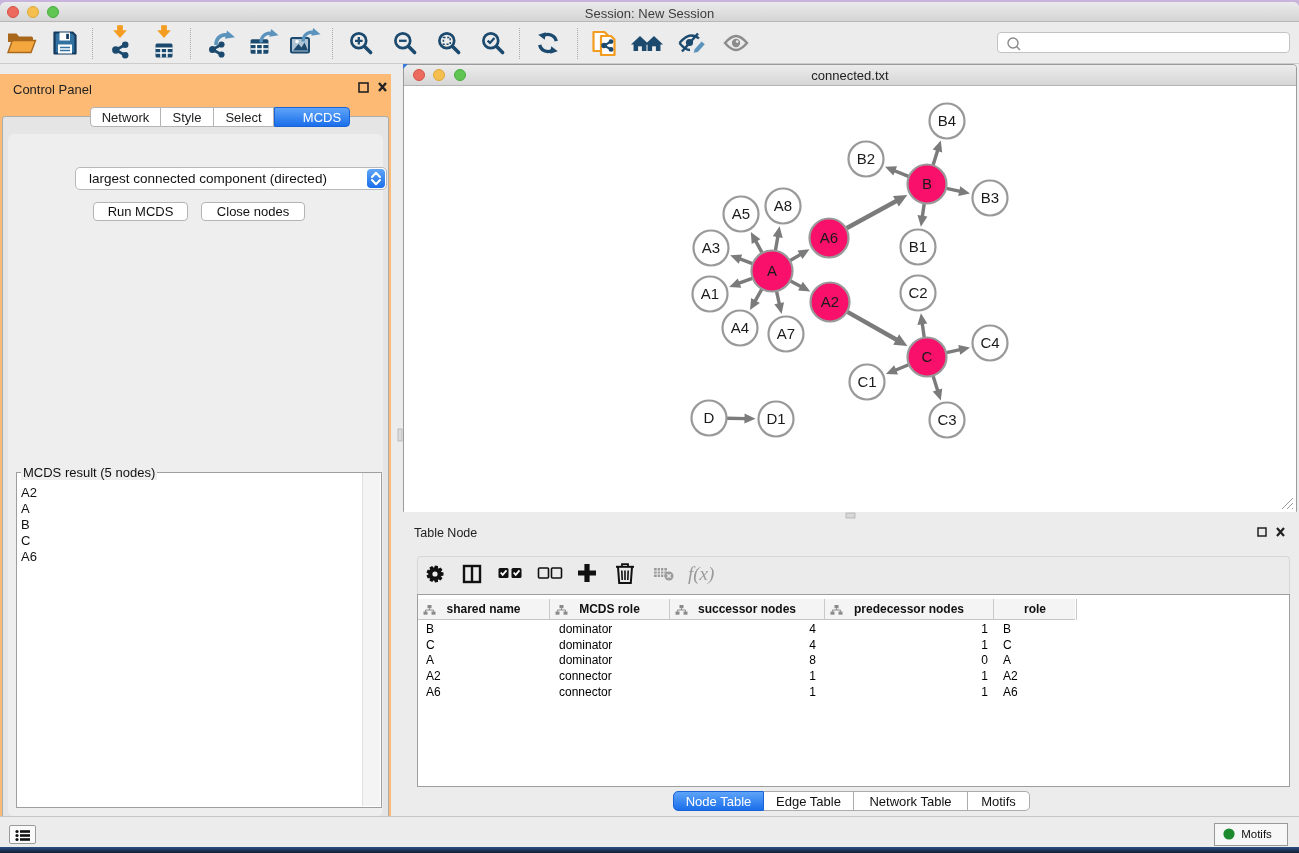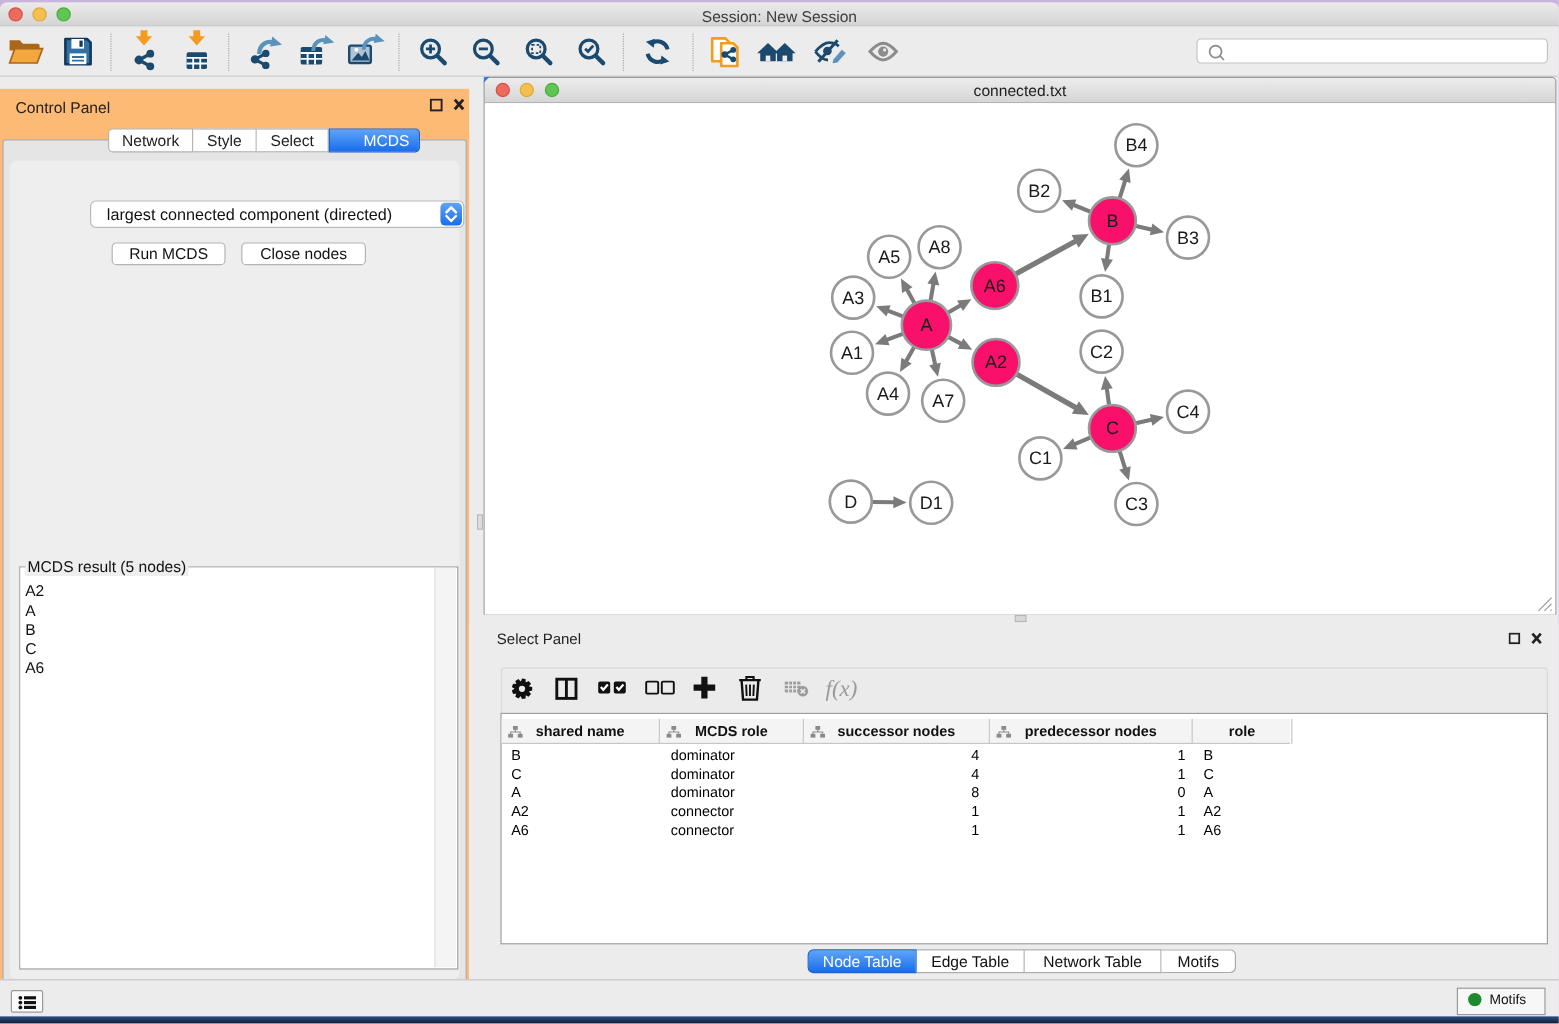--- a/index.html
+++ b/index.html
@@ -325,21 +325,21 @@
 <circle cx="372" cy="332" r="17.5" fill="#ffffff" stroke="#999999" stroke-width="2.2"></circle>
 <text x="372" y="337" text-anchor="middle" font-size="15" fill="#1a1a1a">D1</text>
         </svg>
       <svg width="16" height="16" style="position:absolute;right:1px;bottom:1px">
         <path d="M14 3 L3 14 M14 8 L8 14 M14 13 L13 14" stroke="#9a9a9a" stroke-width="1"></path>
       </svg>
     </div>
   </div>
 
   <div id="tpanel">
-    <div id="tp-title">Select Panel</div>
+    <div id="tp-title">Table Node</div>
     <svg class="abs" style="left:866px;top:7px" width="32" height="12">
       <rect x="1" y="1" width="8" height="8" fill="none" stroke="#222" stroke-width="1.5"></rect>
       <path d="M20 1 L27 9 M27 1 L20 9" stroke="#222" stroke-width="2.2"></path>
     </svg>
     <div id="tp-toolbar">
       <svg id="tpicons" width="340" height="44" style="position:absolute;left:0;top:-6px">
           <g transform="translate(17,23)">
             <path d="M5.4,-2.2 L8.5,-1.5 L8.5,1.5 L5.4,2.2 z M5.5,1.8 L7.5,4.3 L5.5,6.6 L2.7,5.1 z M3.1,4.9 L3.0,8.1 L-0.0,8.6 L-1.2,5.7 z M-0.8,5.7 L-2.9,8.1 L-5.6,6.6 L-4.6,3.6 z M-4.3,3.9 L-7.4,4.3 L-8.5,1.4 L-5.8,-0.2 z M-5.8,0.2 L-8.5,-1.4 L-7.4,-4.3 L-4.3,-3.9 z M-4.6,-3.6 L-5.6,-6.6 L-2.9,-8.1 L-0.8,-5.7 z M-1.2,-5.7 L-0.0,-8.6 L3.0,-8.1 L3.1,-4.9 z M2.7,-5.1 L5.5,-6.6 L7.5,-4.3 L5.5,-1.8 z" fill="#111"></path>
             <circle cx="0" cy="0" r="6.2" fill="#111"></circle>
             <circle cx="0" cy="0" r="2.6" fill="#ebebeb"></circle>

